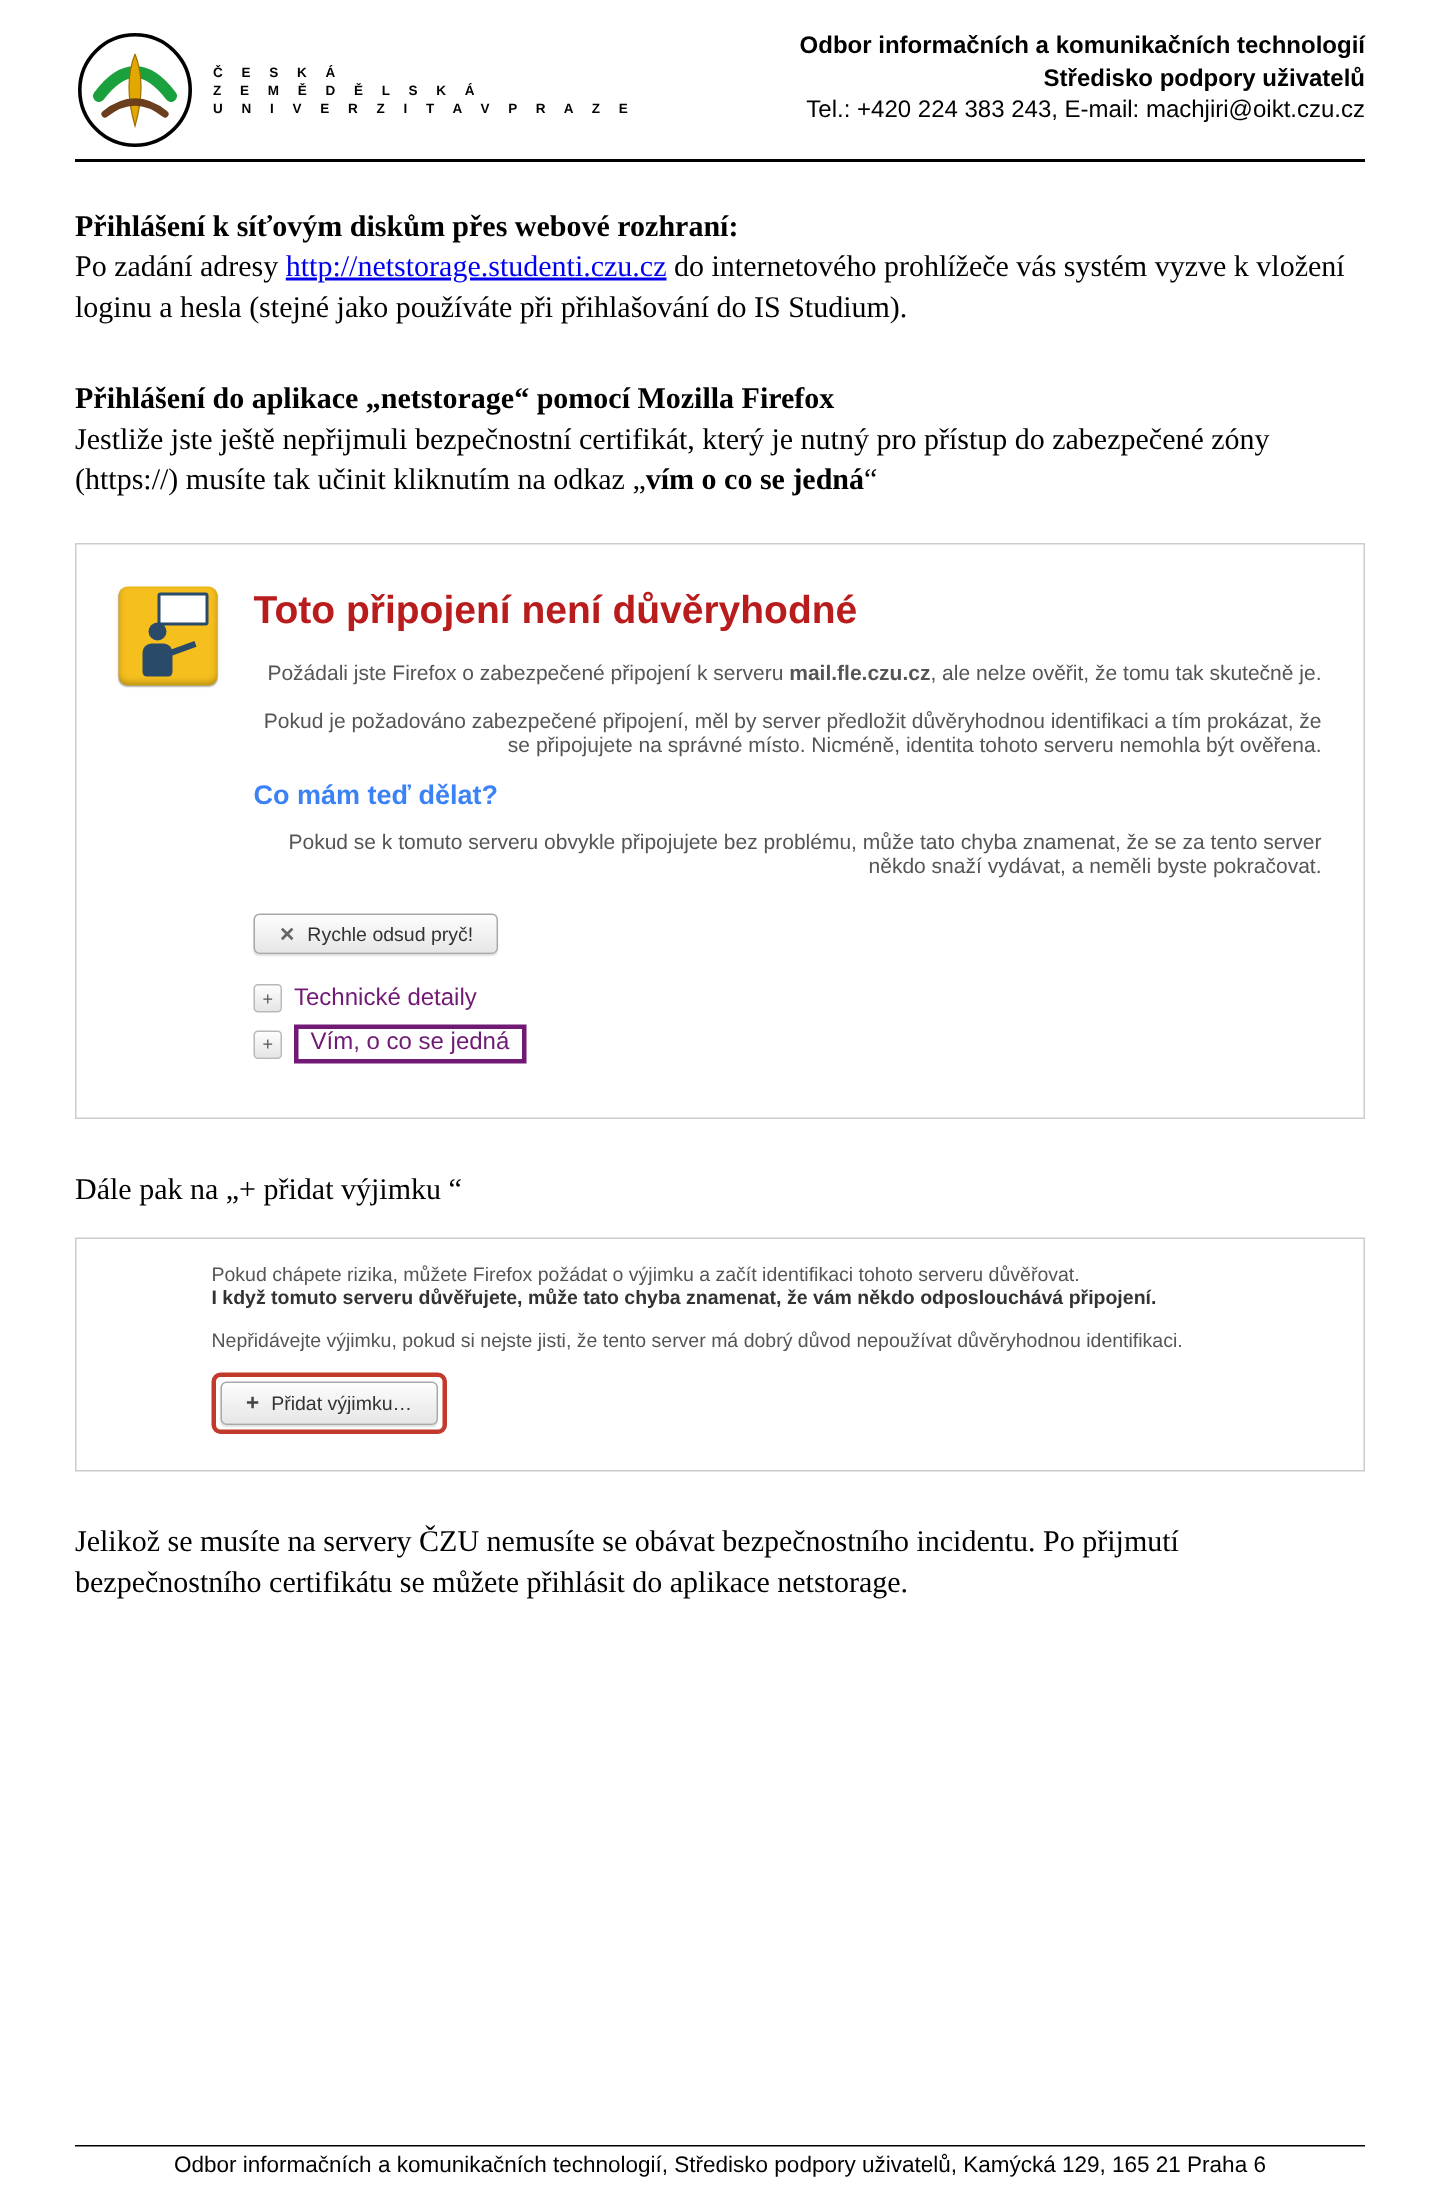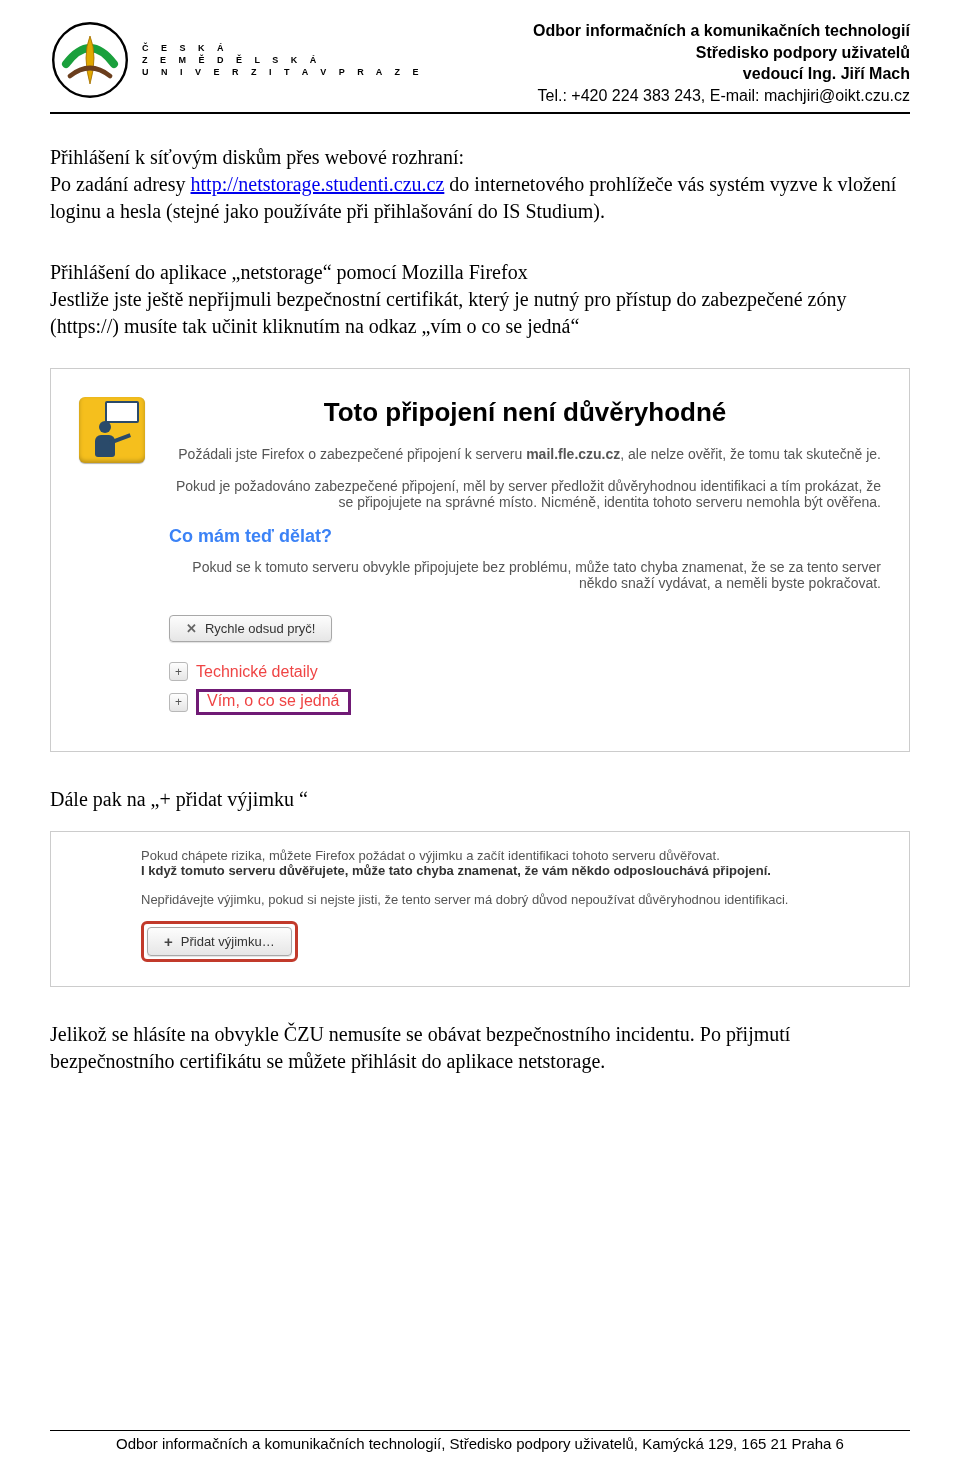--- a/index.html
+++ b/index.html
@@ -48,21 +48,21 @@
     font-size: 16px;
     line-height: 1.35;
   }
   .header-right .bold { font-weight: bold; }
   
   .body-text {
     margin-top: 30px;
     font-size: 20px;
     line-height: 1.35;
   }
-  .body-text .bold { font-weight: normal; }
+  .body-text .bold { font-weight: bold; }
   .body-text a {
     color: #0000ee;
     text-decoration: underline;
   }
   .section-gap { margin-top: 34px; }
   
   .ff-panel {
     margin-top: 28px;
     border: 1px solid #ccc;
     font-family: Arial, Helvetica, sans-serif;
@@ -109,23 +109,22 @@
   .ff-icon .arm {
     position: absolute; left: 30px; bottom: 22px;
     width: 22px; height: 4px; background: #2a4a6a;
     transform: rotate(-20deg);
   }
   .ff-content { flex: 1; }
   .ff-title {
     font-family: "Trebuchet MS", Arial, sans-serif;
     font-size: 26px;
     font-weight: bold;
-    color: #000000;
+    color: #b91c1c;
     margin: 0 0 18px 0;
-    text-align: center;
   }
   .ff-p { margin: 0 0 16px 0; color: #555; text-align: right; }
   .ff-subtitle {
     font-family: "Trebuchet MS", Arial, sans-serif;
     font-size: 18px;
     font-weight: bold;
     color: #3b82f6;
     margin: 12px 0 12px 0;
   }
   .ff-btn {
@@ -156,21 +155,21 @@
     width: 17px; height: 17px;
     border: 1px solid #b8b8b8;
     border-radius: 3px;
     background: linear-gradient(#fefefe,#e5e5e5);
     display: flex; align-items: center; justify-content: center;
     font-family: Arial; font-size: 12px; color: #555;
     cursor: pointer;
   }
   .exp-label {
     font-family: "Trebuchet MS", Arial, sans-serif;
-    color: #ef4444;
+    color: #701a75;
     font-size: 16px;
   }
   .exp-highlight {
     display: inline-block;
     border: 3px solid #701a75;
     border-radius: 0;
     padding: 0 8px 2px 8px;
   }
   
   .ff-panel2 {
@@ -217,21 +216,20 @@
     </svg>
     <div class="logo-text">
       <div>Č E S K Á</div>
       <div>Z E M Ě D Ě L S K Á</div>
       <div>U N I V E R Z I T A  V  P R A Z E</div>
     </div>
   </div>
   <div class="header-right">
     <div class="bold">Odbor informačních a komunikačních technologií</div>
     <div class="bold">Středisko podpory uživatelů</div>
-    <div class="bold">vedoucí Ing. Jiří Mach</div>
     <div>Tel.: +420 224 383 243, E-mail: machjiri@oikt.czu.cz</div>
   </div>
 </div>
 
 <div class="body-text">
   <div class="bold">Přihlášení k síťovým diskům přes webové rozhraní:</div>
   <div>
     <span>Po zadání adresy </span><a href="#">http://netstorage.studenti.czu.cz</a><span> do internetového prohlížeče vás systém vyzve k vložení loginu a hesla (stejné jako používáte při přihlašování do IS Studium).</span>
   </div>
 </div>
@@ -291,20 +289,20 @@
   <div style="margin-top:14px">Nepřidávejte výjimku, pokud si nejste jisti, že tento server má dobrý důvod nepoužívat důvěryhodnou identifikaci.</div>
   <span class="btn-highlight">
     <button class="ff-btn" style="margin:0">
       <span class="plus">+</span>
       <span>Přidat výjimku…</span>
     </button>
   </span>
 </div>
 
 <div class="body-text gap30">
-  <span>Jelikož se hlásíte na obvykle ČZU nemusíte se obávat bezpečnostního incidentu. Po přijmutí bezpečnostního certifikátu se můžete přihlásit do aplikace netstorage.</span>
+  <span>Jelikož se musíte na servery ČZU nemusíte se obávat bezpečnostního incidentu. Po přijmutí bezpečnostního certifikátu se můžete přihlásit do aplikace netstorage.</span>
 </div>
 
 <div class="footer">
   <span>Odbor informačních a komunikačních technologií, Středisko podpory uživatelů, Kamýcká 129, 165 21  Praha 6</span>
 </div>
 
 </div>
 
 </body></html>

